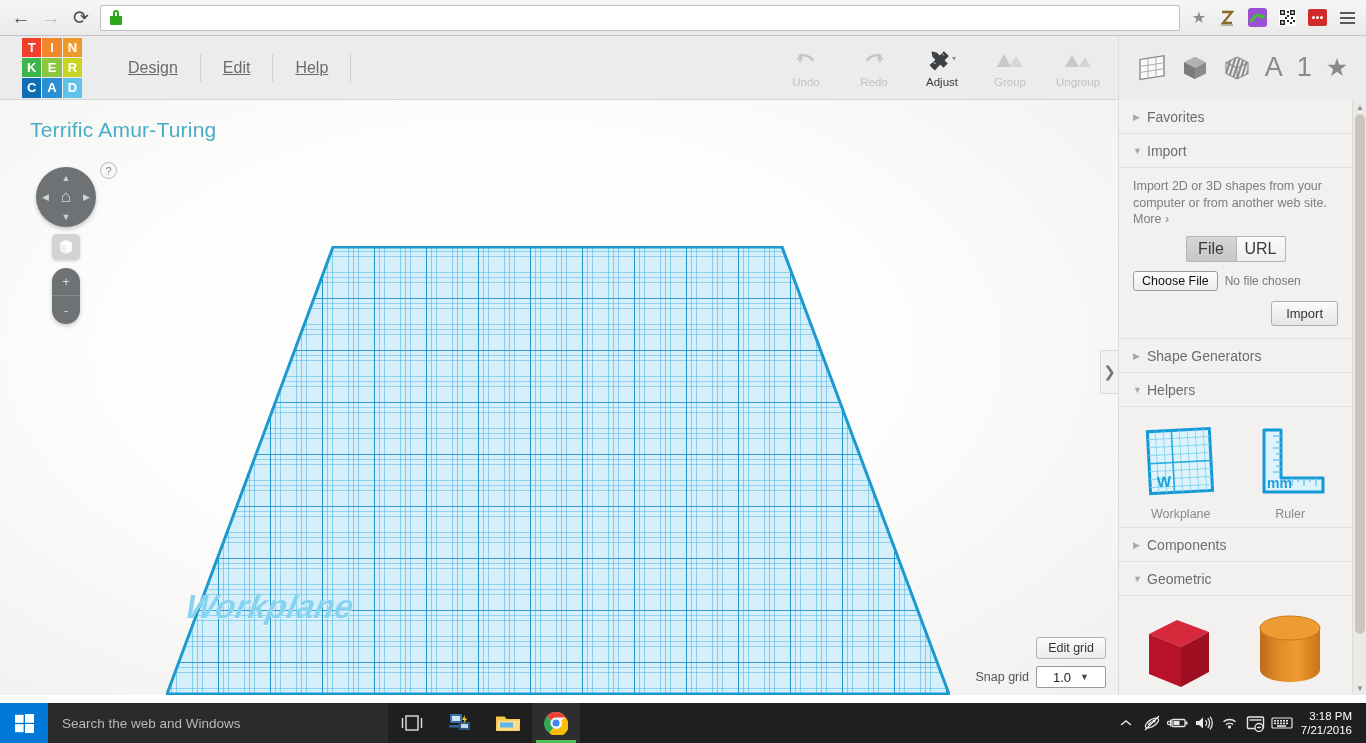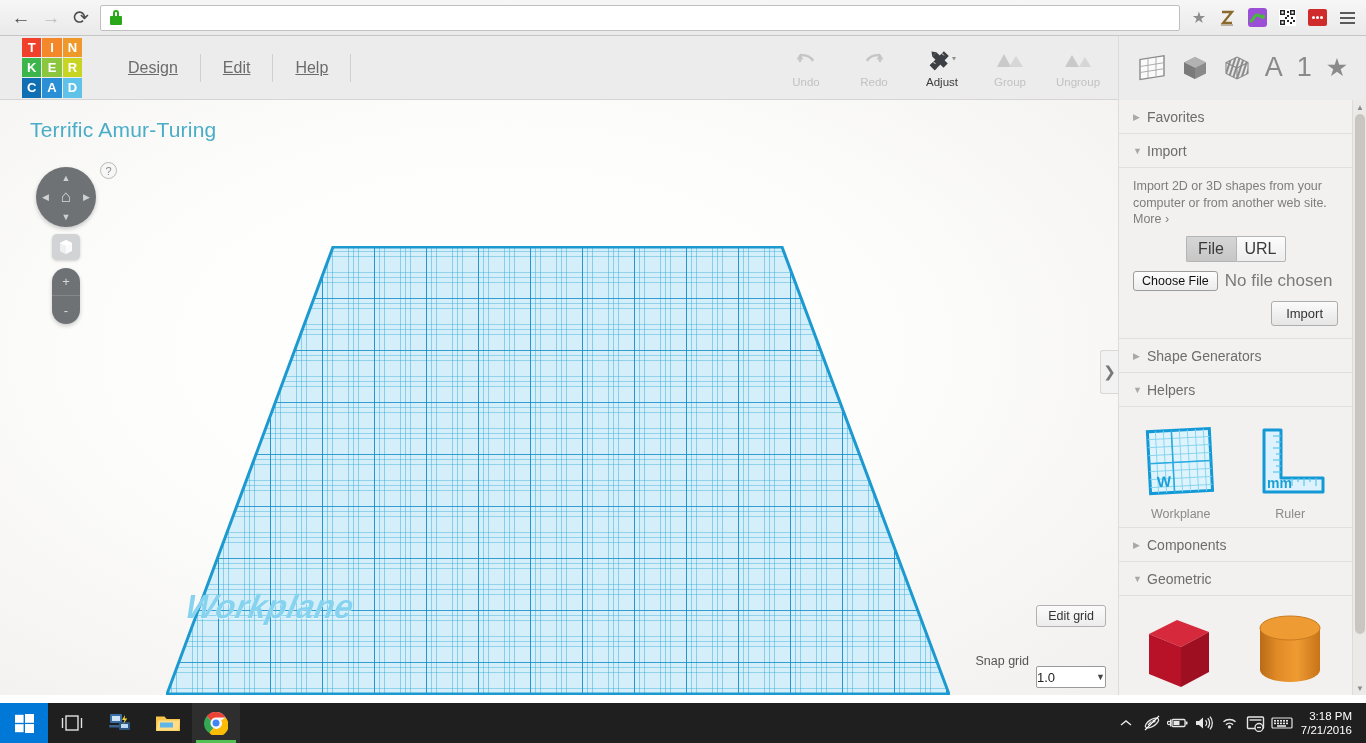--- a/index.html
+++ b/index.html
@@ -148,23 +148,23 @@
   }
   #grid-controls { position:absolute; right:12px; bottom:7px; text-align:right; }
   #edit-grid-btn {
     display:inline-block; padding:3px 11px; font-size:12.5px; color:#333;
     background:linear-gradient(#fbfbfb,#ececec); border:1px solid #b2b2b2; border-radius:3px;
     cursor:pointer;
   }
   #snap-row { margin-top:7px; display:flex; align-items:center; justify-content:flex-end; gap:7px; }
   #snap-label { font-size:12.5px; color:#555; }
   #snap-select {
-    width:70px; height:22px; font-size:13px; color:#222; padding:0 0;
+    width:70px; height:22px; font-size:13px; color:#222; padding:0 16px;
     background:#fff; border:1px solid #9a9a9a; border-radius:2px;
-    display:flex; align-items:center; justify-content:space-between; cursor:pointer;margin-top:32px;
+    display:flex; align-items:center; justify-content:space-between; cursor:pointer;
   }
   #snap-select .cav { font-size:9px; color:#444; }
 
   
   #panel-tab {
     position:absolute; left:1100px; top:350px; width:18px; height:44px;
     background:#f2f2f2; border:1px solid #d8d8d8; border-right:none;
     border-radius:3px 0 0 3px; display:flex; align-items:center; justify-content:center;
     color:#777; font-size:15px; cursor:pointer; z-index:5;
   }
@@ -189,21 +189,21 @@
     width:50px; text-align:center; font-size:16px; padding:3px 0; cursor:pointer;
     border:1px solid #b4b4b4;
   }
   .seg .on { background:linear-gradient(#d6d6d6,#c6c6c6); color:#3a3a3a; border-radius:2px 0 0 2px; border-right:none;}
   .seg .off { background:linear-gradient(#fcfcfc,#ededed); color:#3a3a3a; border-radius:0 2px 2px 0;}
   .file-row { display:flex; align-items:center; gap:7px; }
   .choose-btn {
     font-size:12.5px; padding:2px 8px; color:#111;
     background:linear-gradient(#fdfdfd,#ececec); border:1px solid #9c9c9c; border-radius:3px; cursor:pointer;
   }
-  .file-none { font-size:17px; color:#7a7a7a; }
+  .file-none { font-size:12px; color:#7a7a7a; }
   .imp-btn-row { display:flex; justify-content:flex-end; margin-top:10px; }
   .imp-btn {
     font-size:13px; padding:4px 14px; color:#333;
     background:linear-gradient(#fbfbfb,#e5e5e5); border:1px solid #adadad; border-radius:3px; cursor:pointer;
   }
   .shape-grid { display:flex; padding:12px 14px 6px; gap:14px; border-bottom:1px solid #e0dfdd; }
   .shape-cell { width:100px; text-align:center; cursor:pointer; }
   .shape-cell .art { height:86px; display:flex; align-items:center; justify-content:center; }
   .shape-cell .cap { font-size:12.5px; color:#8a8a8a; margin-top:2px; }
   #sb-bar {
@@ -609,20 +609,23 @@
 
 <div id="taskbar">
   <div id="start-btn">
     <svg width="19" height="19" viewBox="0 0 19 19">
         <rect x="0" y="0.8" width="8.6" height="8" fill="#fff"></rect>
         <rect x="10" y="0" width="9" height="8.8" fill="#fff"></rect>
         <rect x="0" y="10.2" width="8.6" height="8" fill="#fff"></rect>
         <rect x="10" y="10" width="9" height="9" fill="#fff"></rect>
       </svg>
   </div>
+  <div id="search-box">
+    <span>Search the web and Windows</span>
+  </div>
   <div class="tb-app">
     <svg width="22" height="18" viewBox="0 0 22 18">
         <rect x="5" y="2" width="12" height="14" fill="none" stroke="#e2e2e2" stroke-width="1.4"></rect>
         <line x1="1.5" y1="4" x2="1.5" y2="14" stroke="#e2e2e2" stroke-width="1.4"></line>
         <line x1="20.5" y1="4" x2="20.5" y2="14" stroke="#e2e2e2" stroke-width="1.4"></line>
       </svg>
   </div>
   <div class="tb-app">
     <svg width="24" height="22" viewBox="0 0 24 22">
         <rect x="2" y="2" width="12" height="9" rx="1" fill="#3b6fa8"></rect>

